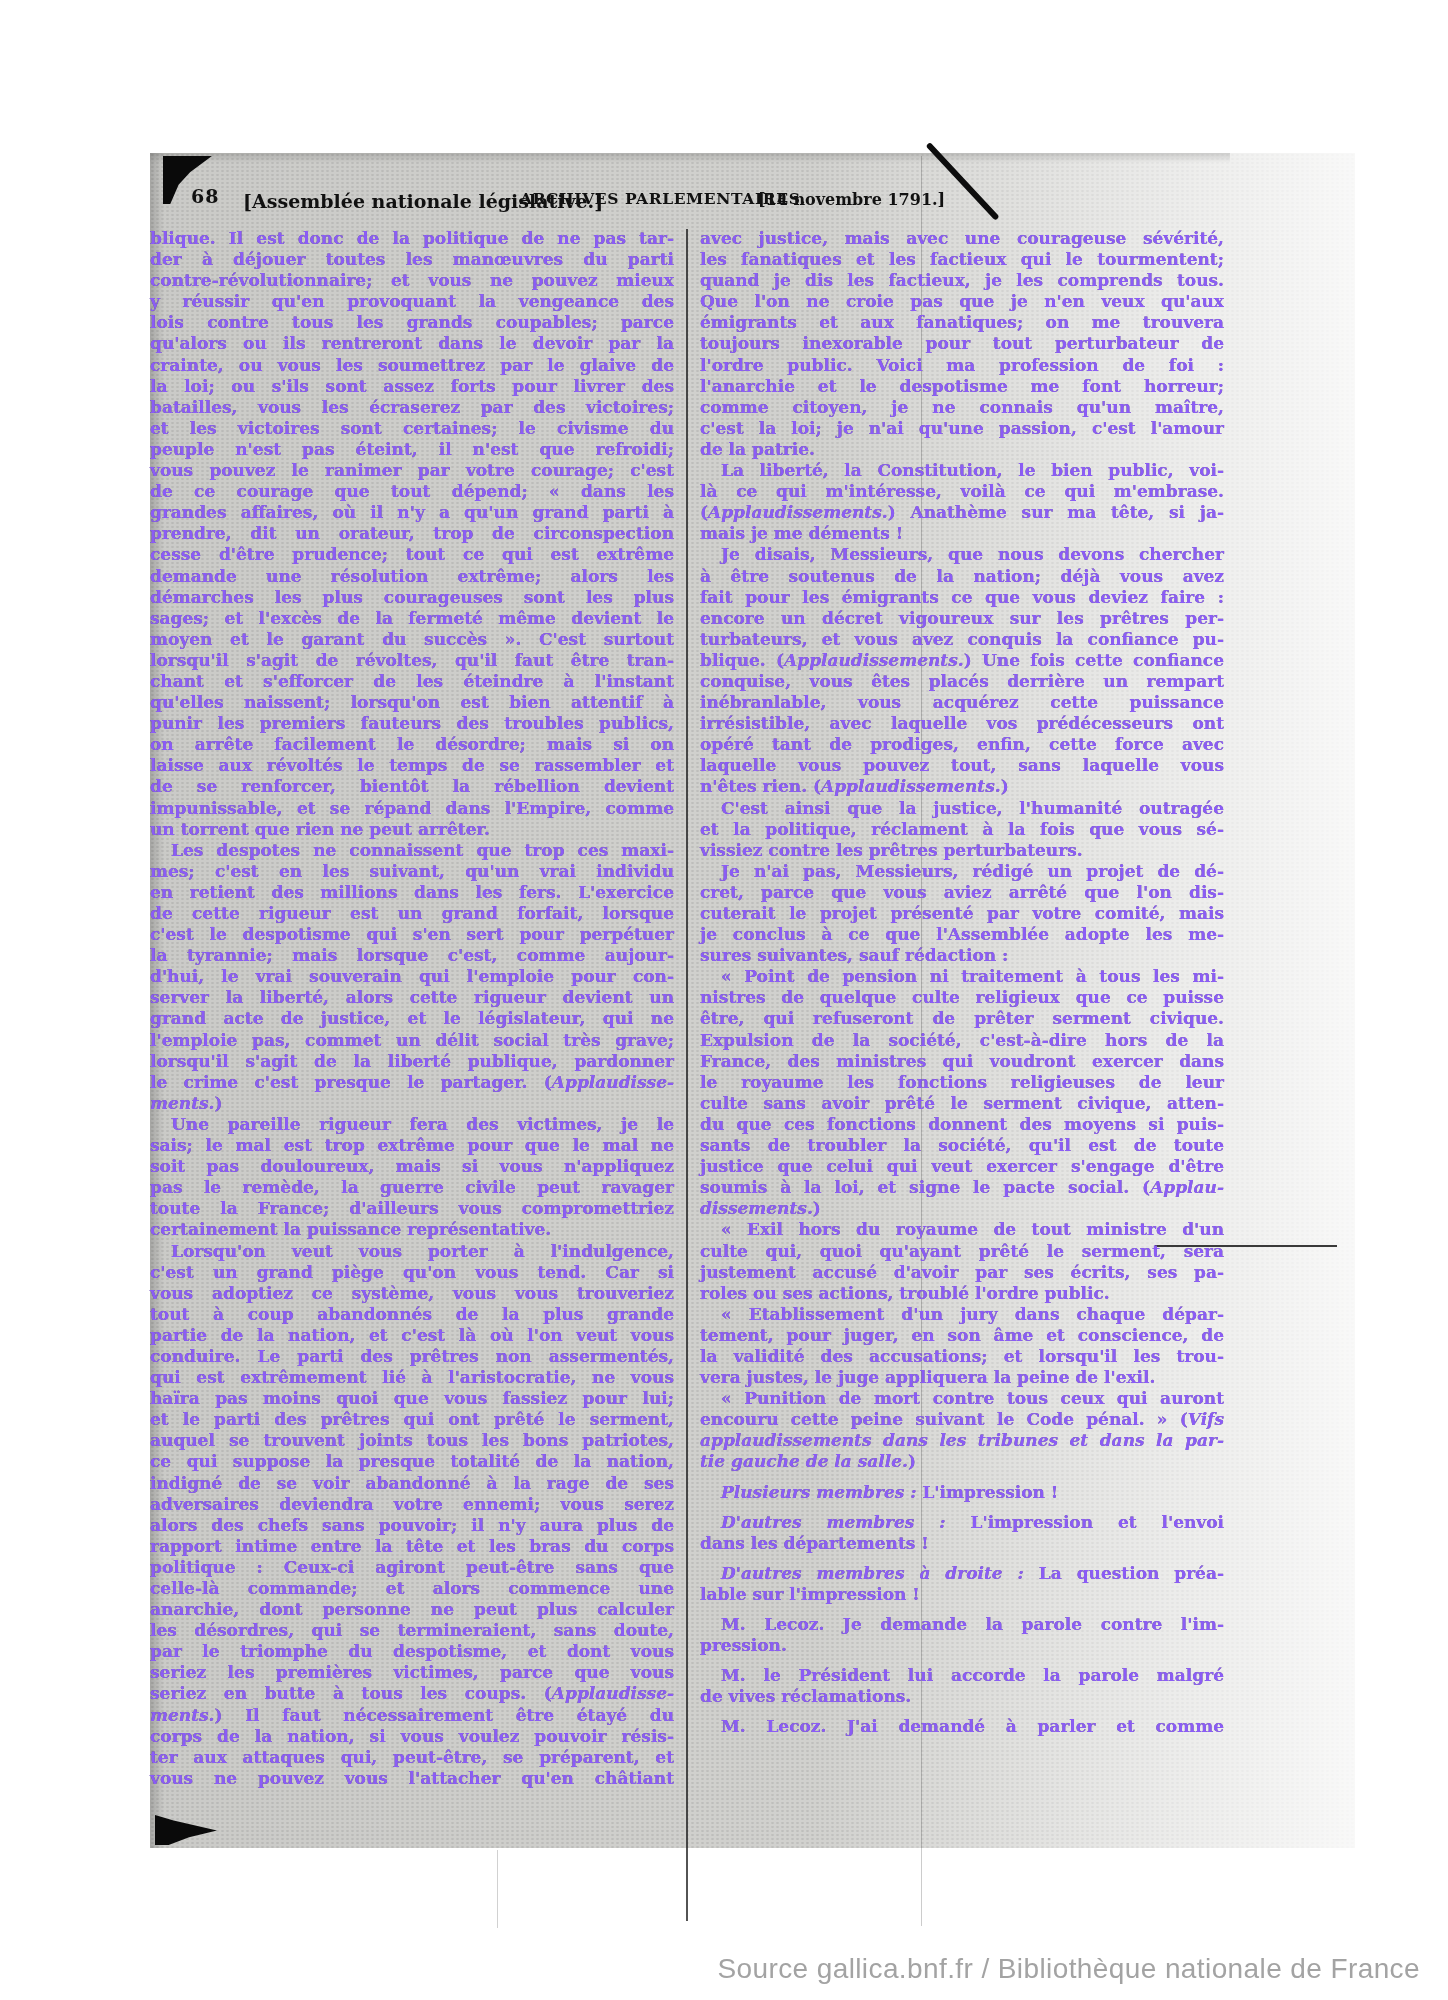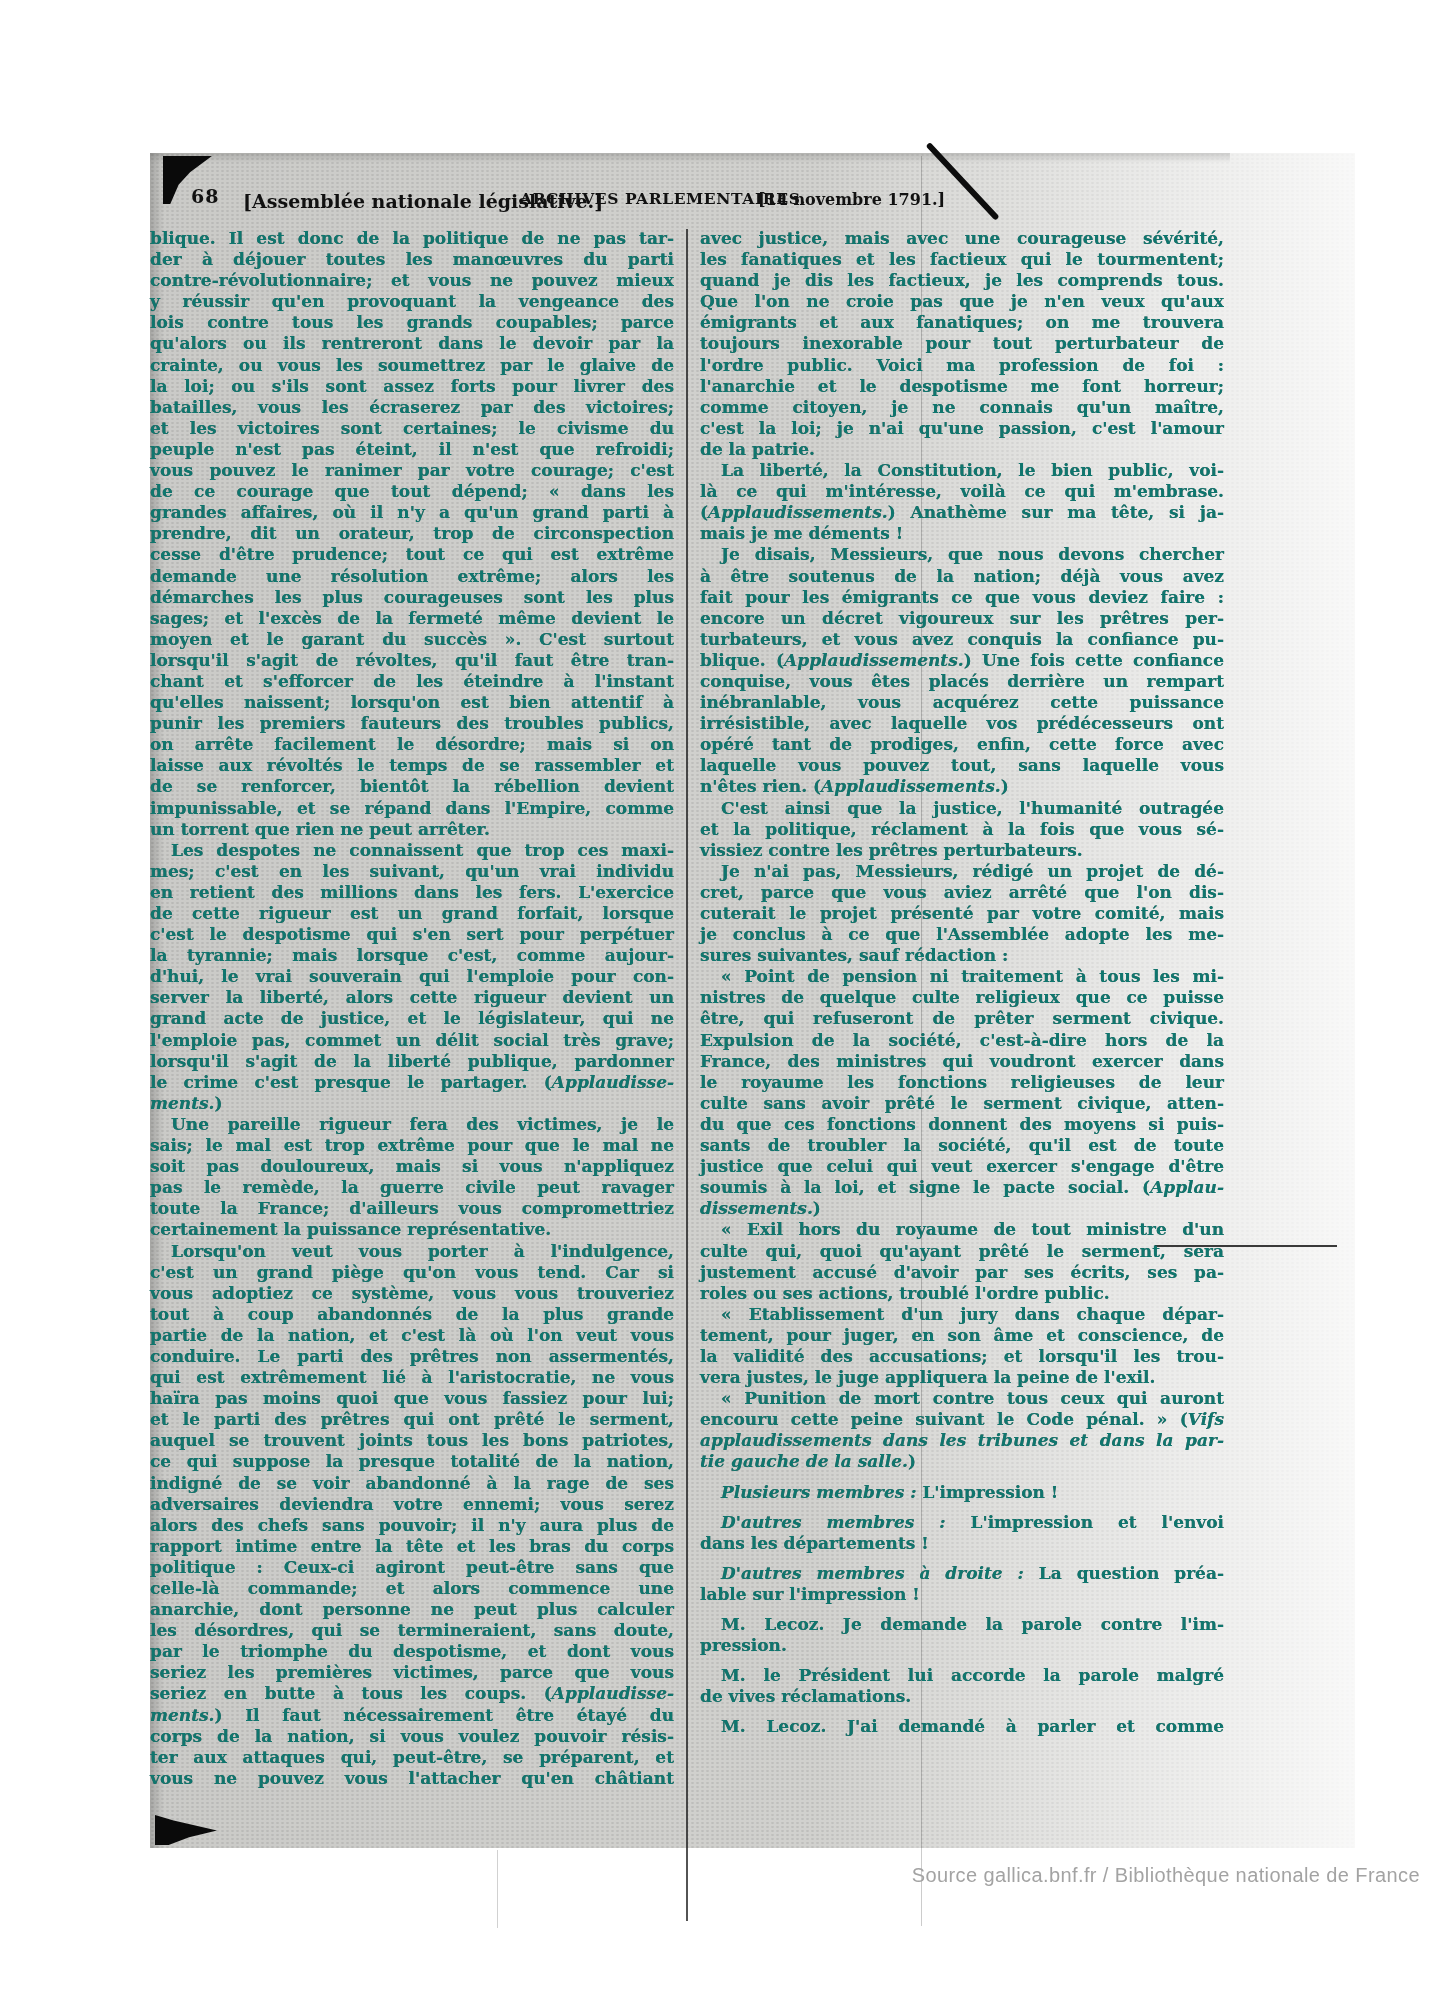--- a/index.html
+++ b/index.html
@@ -28,33 +28,33 @@
   .column-divider{position:absolute;left:686px;top:229px;width:2px;height:1692px;background:rgba(25,25,25,0.75);}
   .crease-line{position:absolute;left:921px;top:156px;width:1px;height:1770px;background:rgba(0,0,0,0.20);}
   .bottom-tick{position:absolute;left:497px;top:1850px;width:1px;height:78px;background:rgba(0,0,0,0.18);}
   
   .hdr{position:absolute;color:#111;font-weight:700;white-space:nowrap;}
   #page-number{left:191px;top:185px;font-size:19px;letter-spacing:1px;}
   #session-label{left:243px;top:190px;font-size:19px;}
   #journal-title{left:520px;top:189px;font-size:15.5px;letter-spacing:0.6px;}
   #date-label{left:758px;top:190px;font-size:16px;}
   
-  .col{position:absolute;top:228px;width:524px;color:#0f766e;
+  .col{position:absolute;top:228px;width:524px;color:#8b5cf6;
        font:700 17px/21.1px "DejaVu Serif", serif;}
   #col-left{left:150px;}
   #col-right{left:700px;}
   .para{margin:0;}
   .para.gap{margin-top:9px;}
   .line{text-align:justify;text-align-last:justify;white-space:normal;
         text-shadow:0 0 0.5px rgba(10,10,10,0.55);}
   .line.last{text-align-last:left;}
   .para.indent .line:first-child{text-indent:21px;}
   
-  #footer-source{position:absolute;right:28px;top:1864px;color:#a3a3a3;
-        font-family:"Liberation Sans", sans-serif;font-size:20px;font-weight:400;
+  #footer-source{position:absolute;right:28px;top:1953px;color:#a3a3a3;
+        font-family:"Liberation Sans", sans-serif;font-size:28px;font-weight:400;
         letter-spacing:0.4px;white-space:nowrap;}
 </style>
 </head>
 <body>
 
 <div class="page">
 
   <div class="paper"></div>
   <div class="paper-edge-left"></div>
   <div class="paper-edge-top"></div>

